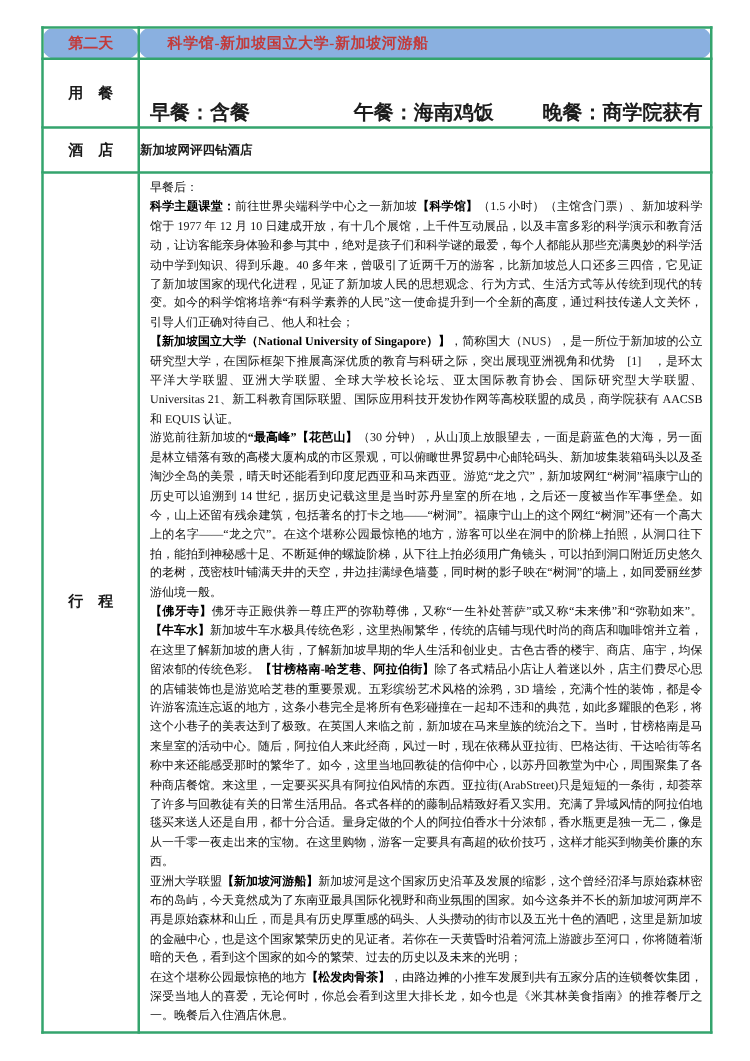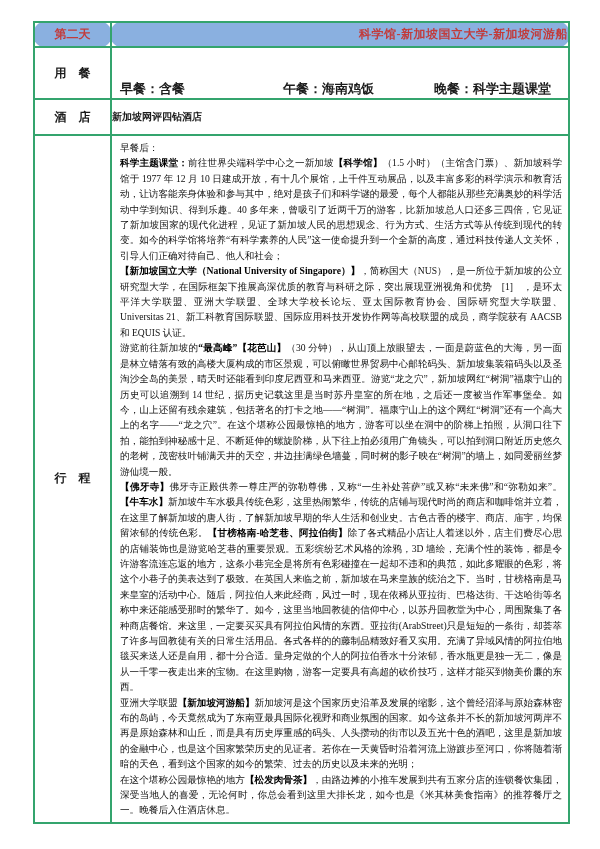--- a/index.html
+++ b/index.html
@@ -39,30 +39,30 @@
     height:25px;
     border-radius:10px;
   }
   td.label-cell{
     text-align:center;
     font-weight:bold;
     font-size:12px;
     color:#1a1a1a;
   }
   tr.row-header td.label-cell{color:var(--header-text);}
-  td.title-cell{padding-left:8px;letter-spacing:.5px;text-align:right;}
+  td.title-cell{padding-left:22px;letter-spacing:.5px;}
   tr.row-meals td{height:34px;font-family:Liberation Serif, serif;}
   tr.row-hotel td{height:36px;}
   .meals-grid{
     display:grid;
     grid-template-columns:163px 151px 1fr;
     align-items:center;
     padding-left:8px;
     font-weight:bold;
-    font-size:13px;
+    font-size:16px;
     margin-top:32px;
   }
   .hotel-cell{
     padding-left:8px;
     font-weight:bold;
     font-size:10px;
   }
   tr.row-itinerary td{height:682px;}
   td.itinerary-cell{
     vertical-align:top;
@@ -89,21 +89,21 @@
       <tr class="row-header">
     <td class="label-cell">第二天</td>
     <td class="title-cell">科学馆-新加坡国立大学-新加坡河游船</td>
   </tr>
   <tr class="row-meals">
     <td class="label-cell">用　餐</td>
     <td>
       <div class="meals-grid">
         <span>早餐：含餐</span>
         <span>午餐：海南鸡饭</span>
-        <span>晚餐：科学主题课堂</span>
+        <span>晚餐：商学院获有</span>
       </div>
     </td>
   </tr>
   <tr class="row-hotel">
     <td class="label-cell">酒　店</td>
     <td class="hotel-cell">新加坡网评四钻酒店</td>
   </tr>
   <tr class="row-itinerary">
     <td class="label-cell">行　程</td>
     <td class="itinerary-cell">

